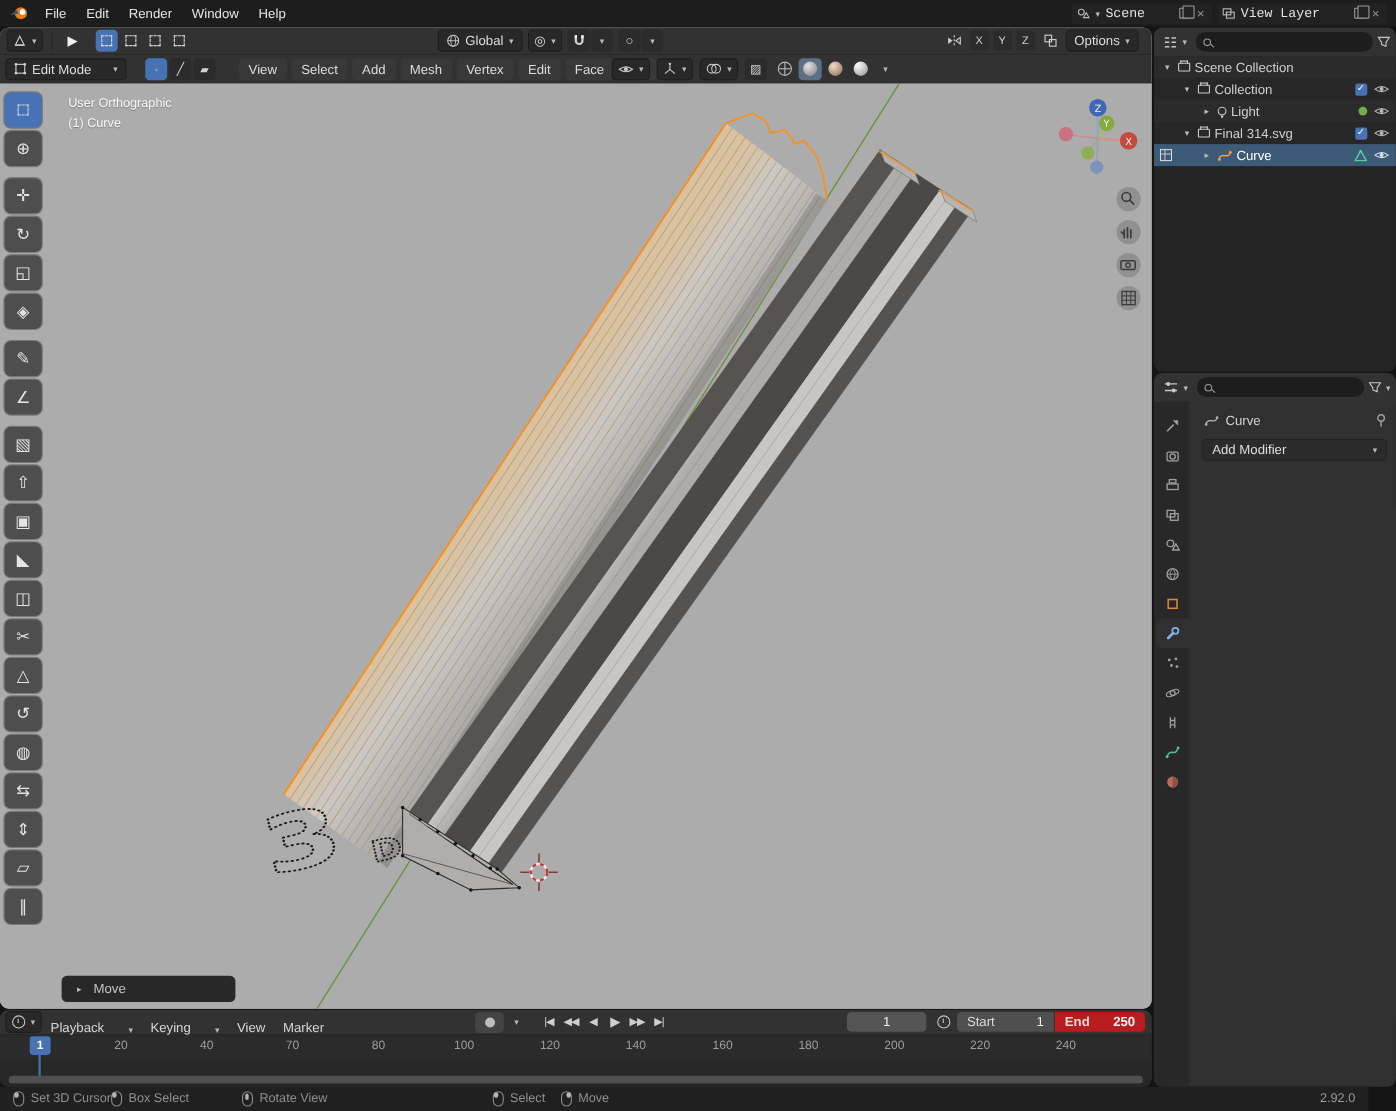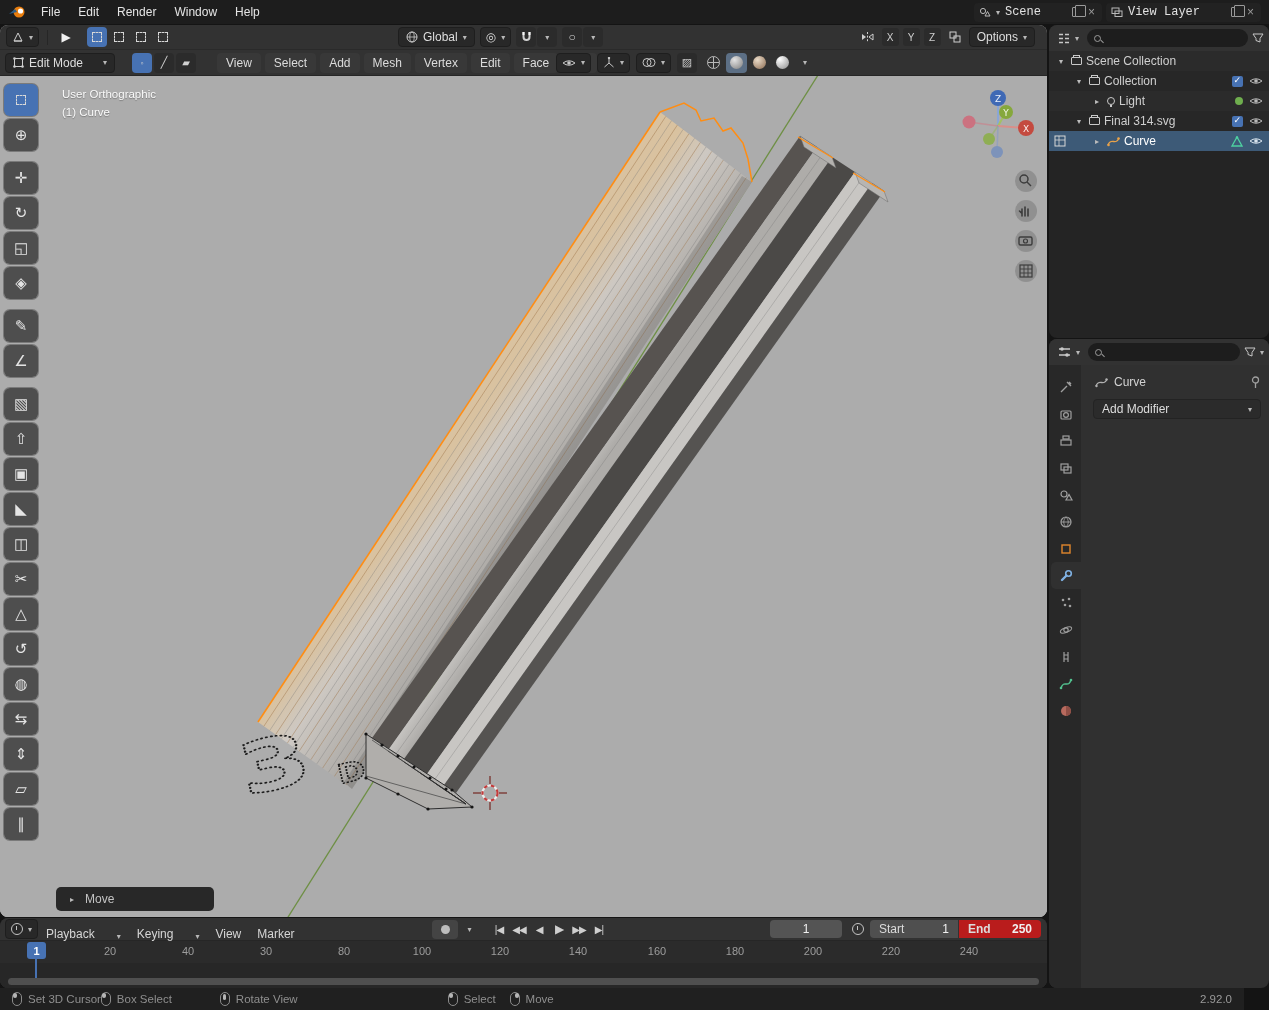--- a/index.html
+++ b/index.html
@@ -588,21 +588,21 @@
         </div>
         <div class="tl-field" style="background:#b91c1c;border-radius:0 4px 4px 0;width:82px;margin-left:-5px;font-weight:bold;">
           <span class="lab">End</span>
             <span style="margin-left:auto;">250</span>
         </div>
       </div>
     </div>
     <div class="tl-body">
       <span class="tl-num" style="left:95px;">20</span>
       <span class="tl-num" style="left:173px;">40</span>
-      <span class="tl-num" style="left:251px;">30</span>
+      <span class="tl-num" style="left:251px;">70</span>
       <span class="tl-num" style="left:329px;">80</span>
       <span class="tl-num" style="left:407px;">100</span>
       <span class="tl-num" style="left:485px;">120</span>
       <span class="tl-num" style="left:563px;">140</span>
       <span class="tl-num" style="left:642px;">160</span>
       <span class="tl-num" style="left:720px;">180</span>
       <span class="tl-num" style="left:798px;">200</span>
       <span class="tl-num" style="left:876px;">220</span>
       <span class="tl-num" style="left:954px;">240</span>
       <div class="tl-lower"></div>

